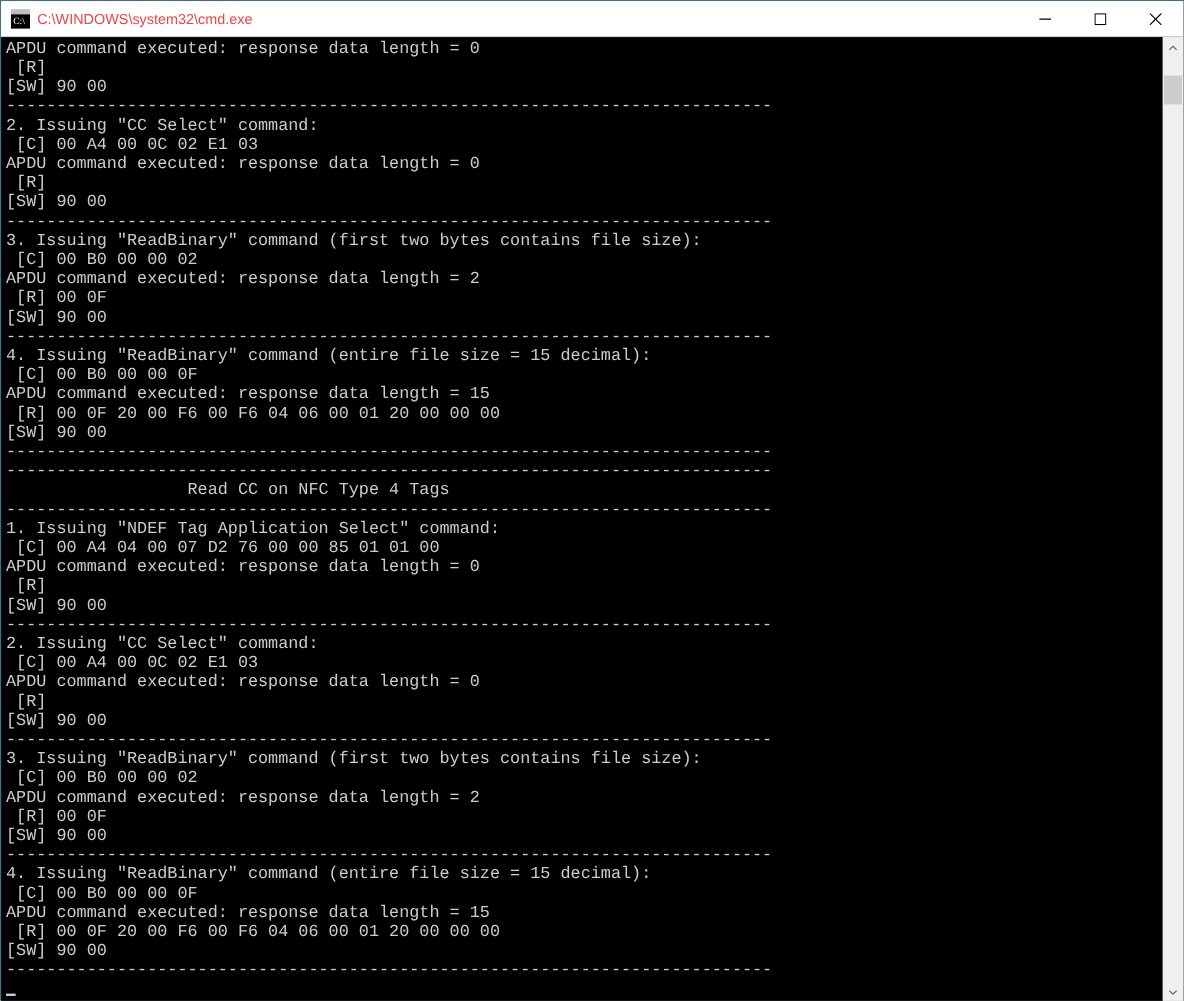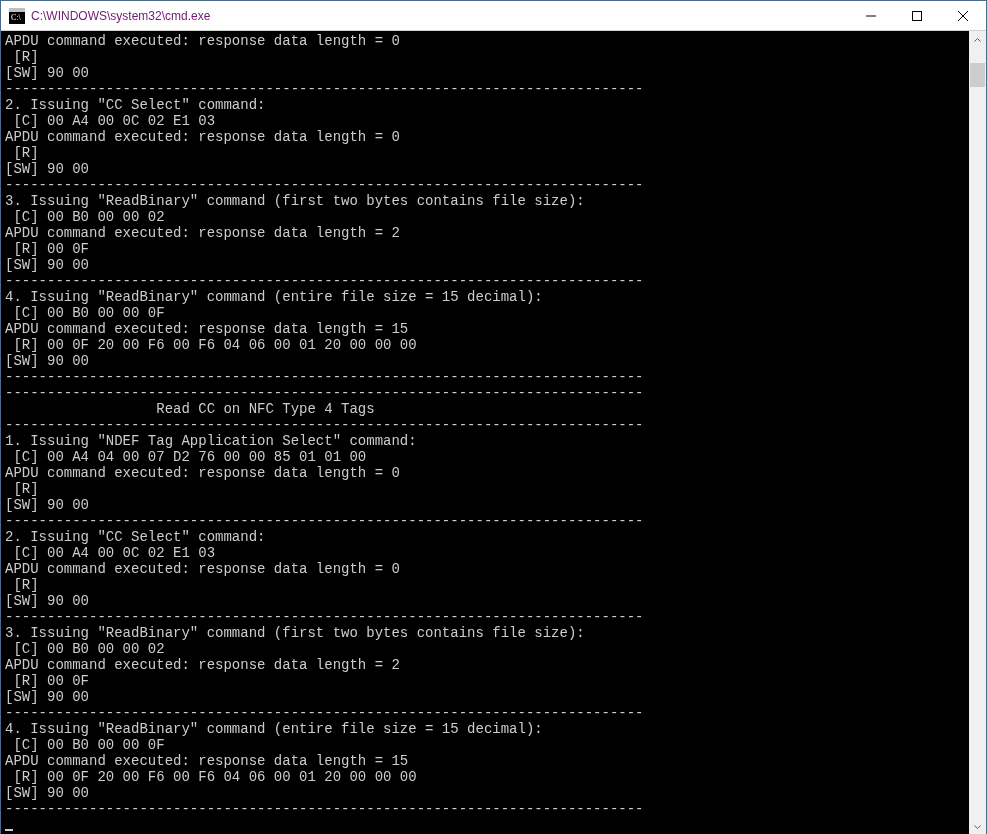--- a/index.html
+++ b/index.html
@@ -1,20 +1,20 @@
 <!DOCTYPE html>
 <html><head>
 <meta charset="utf-8">
 <style>
   * { margin: 0; padding: 0; box-sizing: border-box; }
   html, body { width: 987px; height: 834px; overflow: hidden; font-family: "Segoe UI", Tahoma, sans-serif; background: #fff; }
   .window { width: 987px; height: 834px; border: 1px solid #4a6a8a; display: flex; flex-direction: column; background: #fff; }
   .titlebar { height: 30px; display: flex; align-items: center; background: #fff; border-bottom: 1px solid #d0d0d0; }
   .titlebar-icon { width: 16px; height: 16px; margin: 0 6px 0 8px; display:flex; align-items:center; justify-content:center;}
-  .titlebar-title { flex: 0 0 auto; font-size: 12px; color: #701a75; }
+  .titlebar-title { flex: 0 0 auto; font-size: 12px; color: #ef4444; }
   .titlebar-spacer { flex: 1 1 auto; }
   .titlebar-btn { width: 46px; height: 30px; display: flex; align-items: center; justify-content: center; background: transparent; border: none; }
   .titlebar-btn svg { display:block;}
   .console-wrap { flex: 1 1 auto; display: flex; background: #404040; position: relative; }
   .console { flex: 1 1 auto; background: #000; color: #ccc; font-family: Consolas, "Courier New", monospace; font-size: 14px; line-height: 16px; padding: 2px 4px; white-space: pre; overflow: hidden; }
   .scrollbar { width: 17px; background: #f0f0f0; position: relative; }
   .scroll-arrow { position: absolute; left: 0; width: 17px; height: 17px; display:flex; align-items:center; justify-content:center; background: #f0f0f0; }
   .scroll-arrow.up { top: 0; }
   .scroll-arrow.down { bottom: 0; }
   .scroll-track { position: absolute; top: 17px; bottom: 17px; left: 0; right: 0; background: #f0f0f0; }

